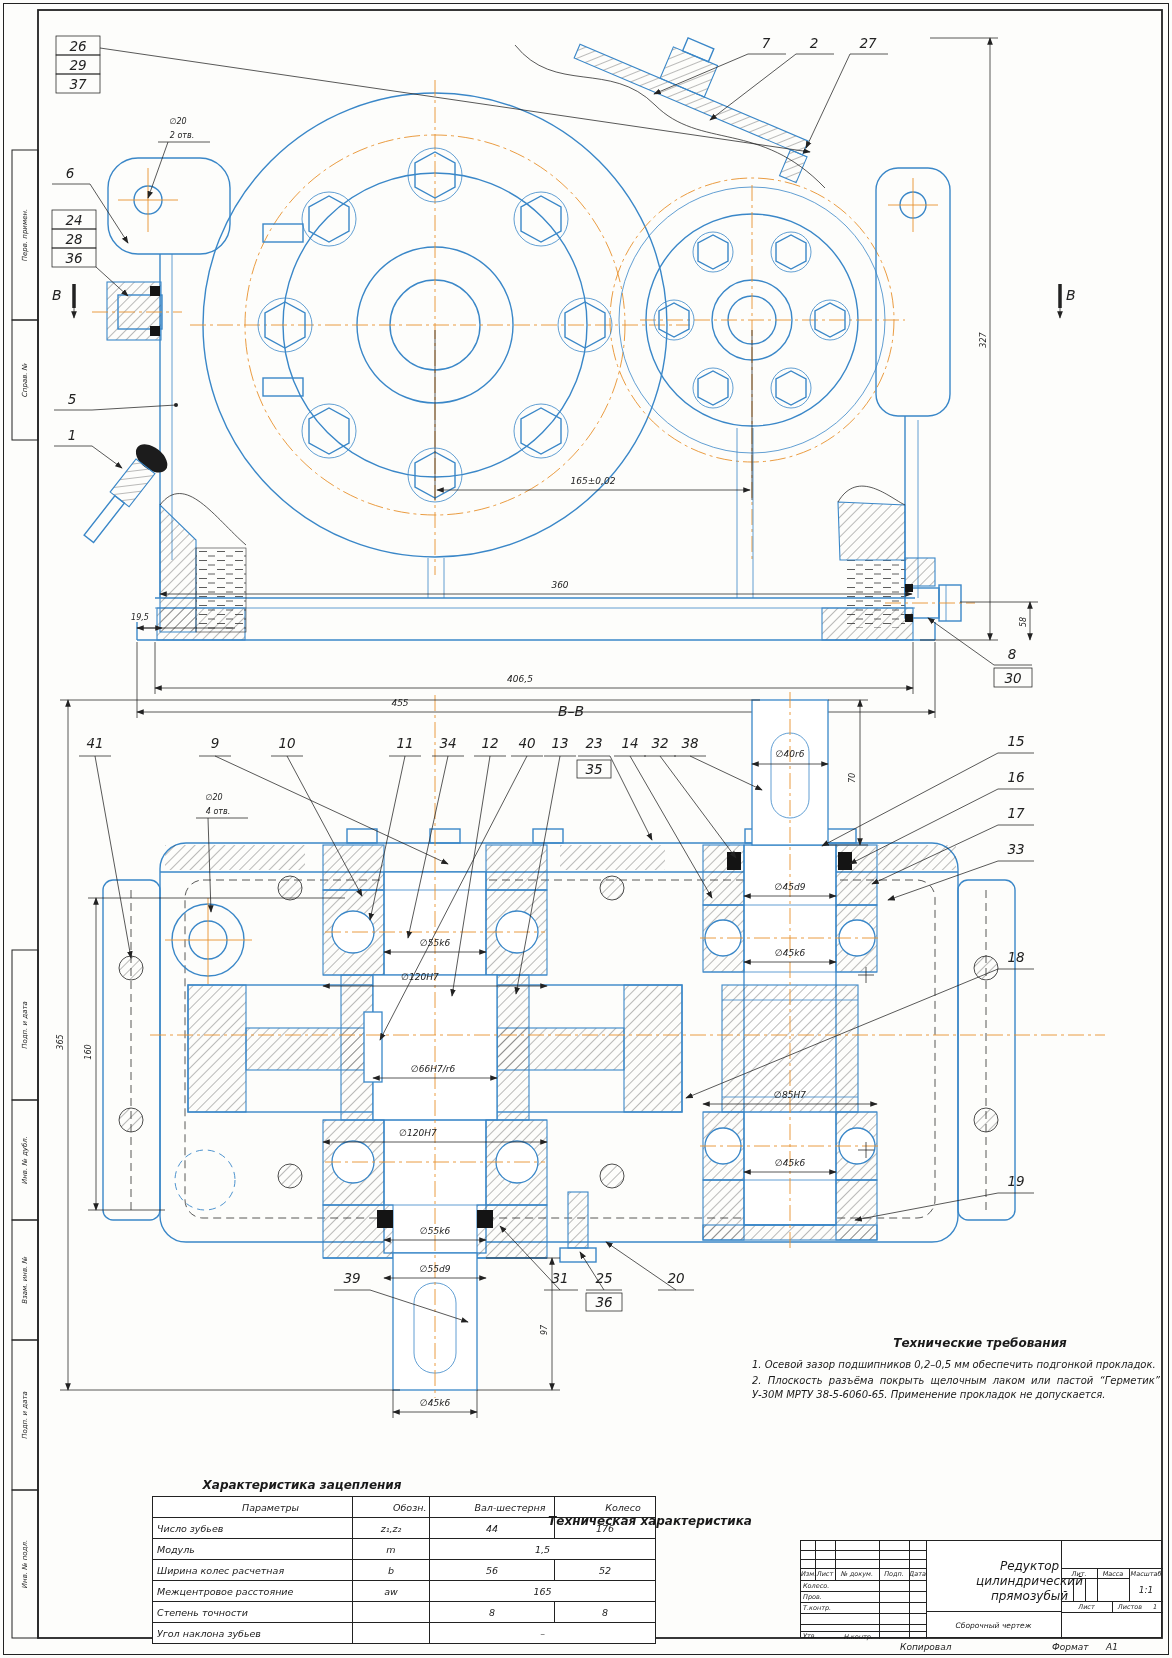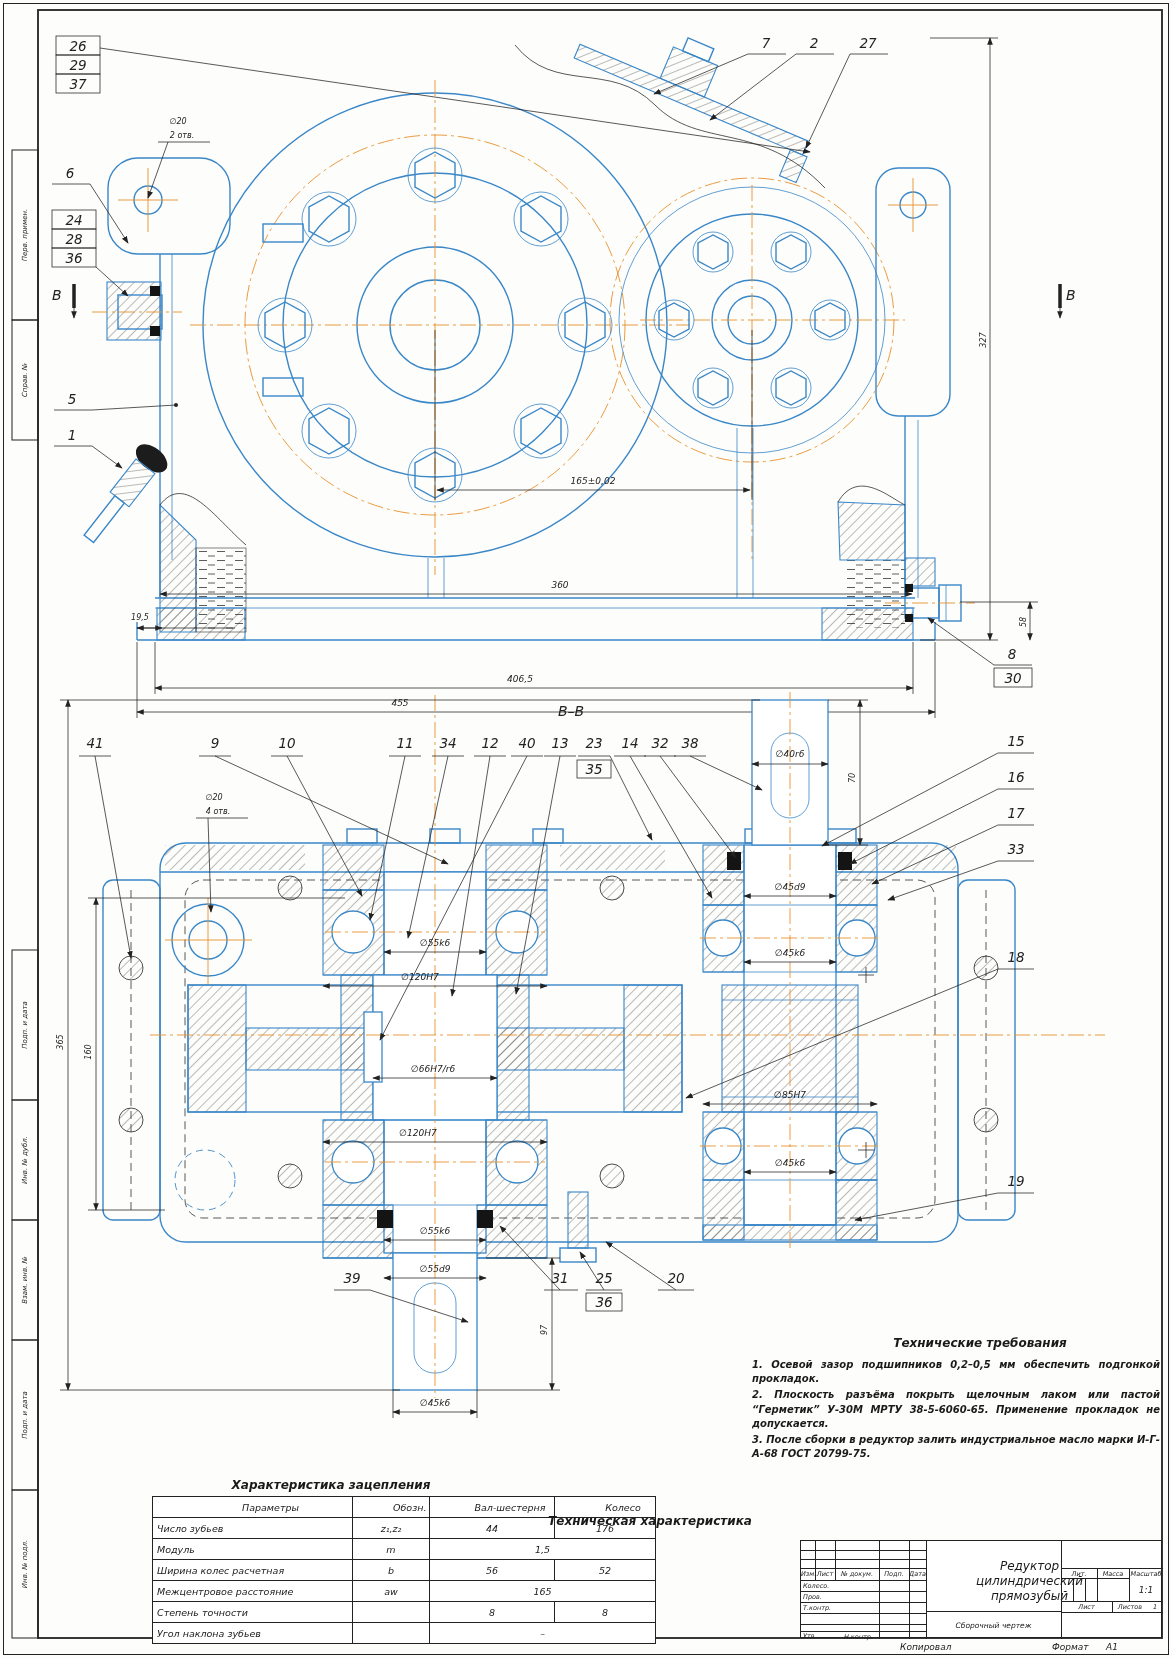--- a/index.html
+++ b/index.html
@@ -23,21 +23,21 @@
   text{fill:#222;}
   .tt{font:italic 14px "DejaVu Sans",sans-serif;}
   .cl{font:italic 13.5px "DejaVu Sans",sans-serif;text-anchor:middle;}
   .dm{font:italic 9px "DejaVu Sans",sans-serif;text-anchor:middle;}
   .sm{font:italic 8px "DejaVu Sans",sans-serif;text-anchor:middle;}
   .mg{font:italic 7px "DejaVu Sans",sans-serif;text-anchor:middle;}
   
   .abs{position:absolute;}
   .blk-title{font:italic bold 12px "DejaVu Sans",sans-serif;text-align:center;color:#1a1a1a;}
   .blk-body{font:italic 10px "DejaVu Sans",sans-serif;color:#1a1a1a;line-height:1.42;text-align:justify;}
-  .blk-body p{margin:0 0 2px 0;font-weight:bold;}
+  .blk-body p{margin:0 0 2px 0;}
   table.gt{border-collapse:collapse;table-layout:fixed;width:323px;background:#fff;}
   table.gt td,table.gt th{border:1px solid #222;font:italic 9.5px "DejaVu Sans",sans-serif;
       color:#1a1a1a;padding:2px 4px;height:16px;overflow:hidden;white-space:nowrap;}
   table.gt th{font-weight:normal;padding-left:40px;}
   td.ctr{text-align:center;}
   
   .tb{position:absolute;left:800px;top:1540px;width:362px;height:98px;border:1.6px solid #222;
       box-sizing:border-box;background:#fff;}
   .tb .ln{position:absolute;background:#222;}
   .tb .c{position:absolute;font:italic 6.5px "DejaVu Sans",sans-serif;color:#1a1a1a;
@@ -535,21 +535,21 @@
       <rect x="586" y="1293" width="36" height="18" class="d"></rect>
           <text class="cl" x="604" y="1307">36</text>
       <line x1="604" y1="1290" x2="580" y2="1252" class="d" marker-end="url(#ar)"></line>
       <text class="cl" x="676" y="1283">20</text>
           <line x1="658" y1="1290" x2="694" y2="1290" class="d"></line>
       <line x1="676" y1="1290" x2="606" y2="1242" class="d" marker-end="url(#ar)"></line>
     </g>
   </g>
 </svg>
 
-<div class="abs blk-title" style="left:166px;top:1478px;width:330px;">Характеристика зацепления</div>
+<div class="abs blk-title" style="left:137px;top:1478px;width:330px;">Характеристика зацепления</div>
 <table class="gt abs" style="left:152px;top:1496px;">
   <tbody>
         <tr>
     <th style="width:155px">Параметры</th>
     <th style="width:32px">Обозн.</th>
     <th style="width:80px">Вал-шестерня</th>
     <th style="width:56px">Колесо</th>
   </tr>
   <tr>
     <td>Число зубьев</td>
@@ -586,21 +586,20 @@
   </tr>
 </tbody>
     </table>
 
 <div class="abs blk-title" style="left:500px;top:1514px;width:300px;">Техническая характеристика</div>
 
 <div class="abs blk-title" style="left:780px;top:1336px;width:400px;">Технические требования</div>
 <div class="abs blk-body" style="left:752px;top:1358px;width:408px;">
   <p>1. Осевой зазор подшипников 0,2–0,5 мм обеспечить подгонкой прокладок.</p>
   <p>2. Плоскость разъёма покрыть щелочным лаком или пастой “Герметик” У-30М МРТУ 38-5-6060-65. Применение прокладок не допускается.</p>
-  <p>3. После сборки в редуктор залить индустриальное масло марки И-Г-А-68 ГОСТ 20799-75.</p>
 </div>
 
 <div class="tb">
 
   <div class="ln" style="left:125px;top:0;width:1px;height:98px;"></div>
   <div class="ln" style="left:260px;top:0;width:1px;height:98px;"></div>
   <div class="ln" style="left:14px;top:0;width:1px;height:39px;"></div>
   <div class="ln" style="left:34px;top:0;width:1px;height:39px;"></div>
   <div class="ln" style="left:78px;top:0;width:1px;height:98px;"></div>
   <div class="ln" style="left:108px;top:0;width:1px;height:98px;"></div>

